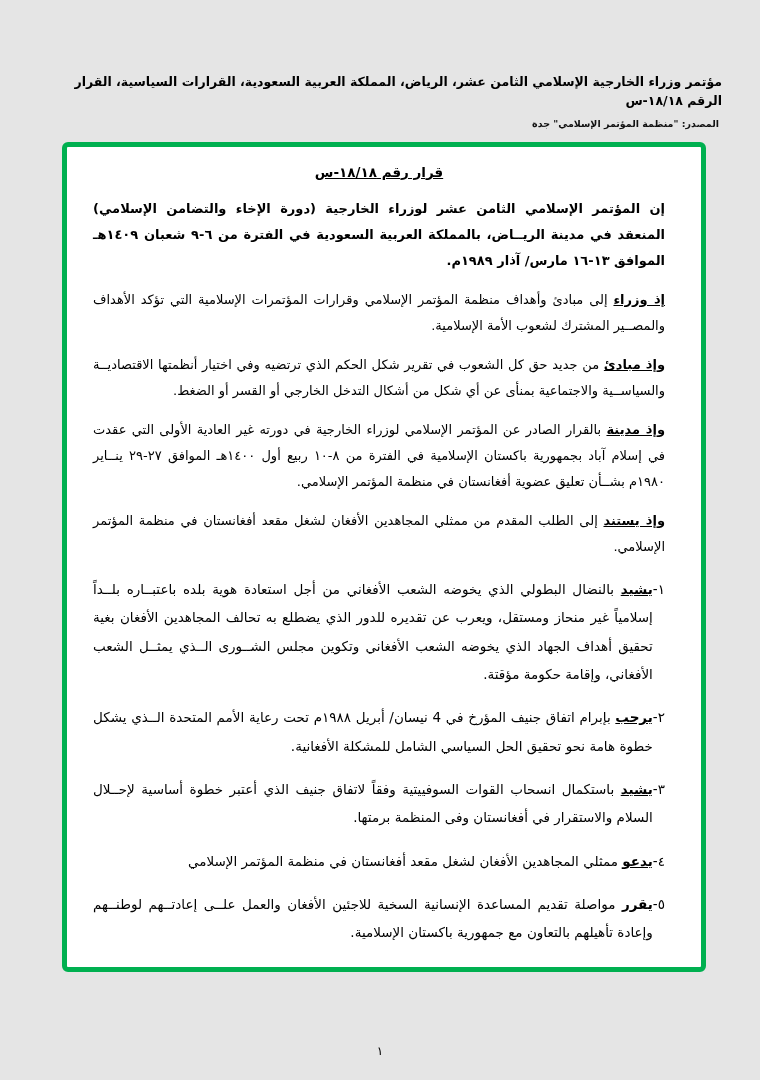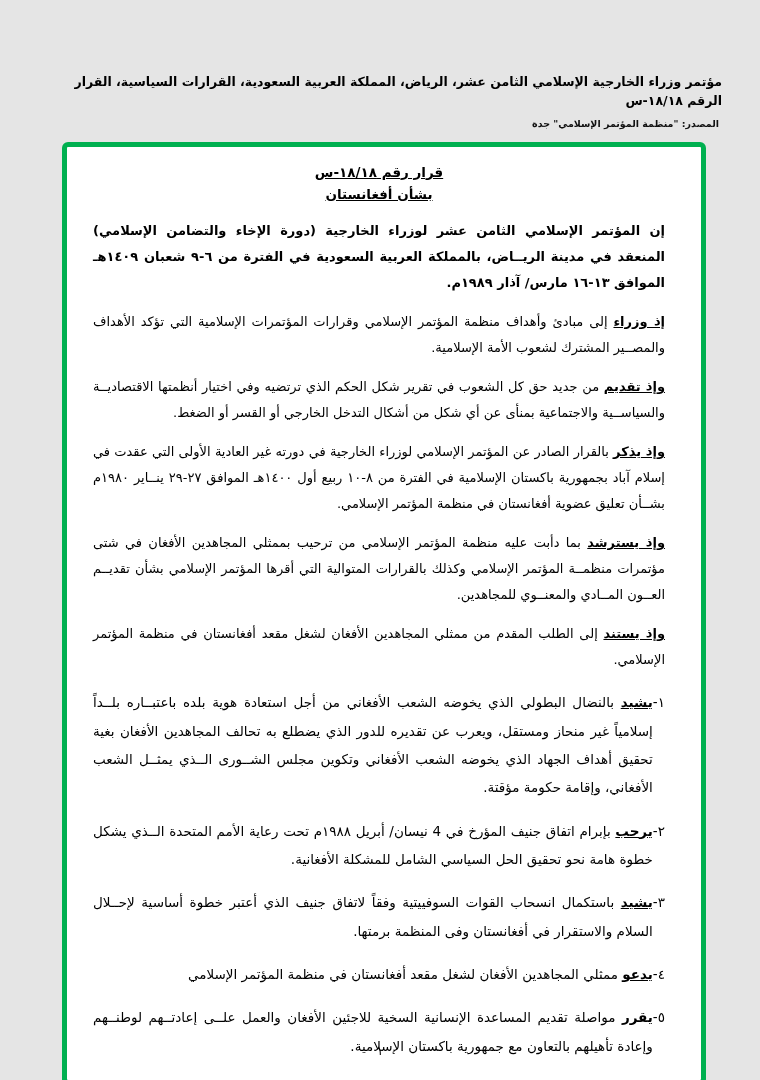--- a/index.html
+++ b/index.html
@@ -94,34 +94,30 @@
     <div class="doc-title">مؤتمر وزراء الخارجية الإسلامي الثامن عشر، الرياض، المملكة العربية السعودية، القرارات السياسية، القرار الرقم ١٨/١٨-س</div>
     <div class="doc-source">المصدر:  "منظمة المؤتمر الإسلامي" جدة</div>
   </div>
 
   <div class="green-box">
 
     <div class="res-titles">
       <div class="res-title-row">
         <span class="res-title">قرار رقم ١٨/١٨-س</span>
       </div>
-      <div class="res-title-row">
-        <span class="res-title">بشأن أفغانستان</span>
-      </div>
     </div>
 
     <p class="para preamble">إن المؤتمر الإسلامي الثامن عشر لوزراء الخارجية (دورة الإخاء والتضامن الإسلامي) المنعقد في مدينة الريــاض، بالمملكة العربية السعودية في الفترة من ٦-٩ شعبان ١٤٠٩هـ الموافق ١٣-١٦ مارس/ آذار ١٩٨٩م.</p>
 
     <p class="para"><span class="lead">إذ وزراء</span><span> إلى مبادئ وأهداف منظمة المؤتمر الإسلامي وقرارات المؤتمرات الإسلامية التي تؤكد الأهداف والمصــير المشترك لشعوب الأمة الإسلامية.</span></p>
 
-    <p class="para"><span class="lead">وإذ تقديم</span><span> من جديد حق كل الشعوب في تقرير شكل الحكم الذي ترتضيه وفي اختيار أنظمتها الاقتصاديــة والسياســية والاجتماعية بمنأى عن أي شكل من أشكال التدخل الخارجي أو القسر أو الضغط.</span></p>
+    <p class="para"><span class="lead">وإذ مبادئ</span><span> من جديد حق كل الشعوب في تقرير شكل الحكم الذي ترتضيه وفي اختيار أنظمتها الاقتصاديــة والسياســية والاجتماعية بمنأى عن أي شكل من أشكال التدخل الخارجي أو القسر أو الضغط.</span></p>
 
-    <p class="para"><span class="lead">وإذ يذكر</span><span> بالقرار الصادر عن المؤتمر الإسلامي لوزراء الخارجية في دورته غير العادية الأولى التي عقدت في إسلام آباد بجمهورية باكستان الإسلامية في الفترة من ٨-١٠ ربيع أول ١٤٠٠هـ الموافق ٢٧-٢٩ ينــاير ١٩٨٠م بشــأن تعليق عضوية أفغانستان في منظمة المؤتمر الإسلامي.</span></p>
+    <p class="para"><span class="lead">وإذ مدينة</span><span> بالقرار الصادر عن المؤتمر الإسلامي لوزراء الخارجية في دورته غير العادية الأولى التي عقدت في إسلام آباد بجمهورية باكستان الإسلامية في الفترة من ٨-١٠ ربيع أول ١٤٠٠هـ الموافق ٢٧-٢٩ ينــاير ١٩٨٠م بشــأن تعليق عضوية أفغانستان في منظمة المؤتمر الإسلامي.</span></p>
 
-    <p class="para"><span class="lead">وإذ يسترشد</span><span> بما دأبت عليه منظمة المؤتمر الإسلامي من ترحيب بممثلي المجاهدين الأفغان في شتى مؤتمرات منظمــة المؤتمر الإسلامي وكذلك بالقرارات المتوالية التي أقرها المؤتمر الإسلامي بشأن تقديــم العــون المــادي والمعنــوي للمجاهدين.</span></p>
 
     <p class="para"><span class="lead">وإذ يستند</span><span> إلى الطلب المقدم من ممثلي المجاهدين الأفغان لشغل مقعد أفغانستان في منظمة المؤتمر الإسلامي.</span></p>
 
     <div class="items">
 
       <div class="item">
         <span class="num">١-</span>
         <span class="itext"><span class="lead">يشيد</span><span> بالنضال البطولي الذي يخوضه الشعب الأفغاني من أجل استعادة هوية بلده باعتبــاره بلــداً إسلامياً غير منحاز ومستقل، ويعرب عن تقديره للدور الذي يضطلع به تحالف المجاهدين الأفغان بغية تحقيق أهداف الجهاد الذي يخوضه الشعب الأفغاني وتكوين مجلس الشــورى الــذي يمثــل الشعب الأفغاني، وإقامة حكومة مؤقتة.</span></span>
       </div>
 

